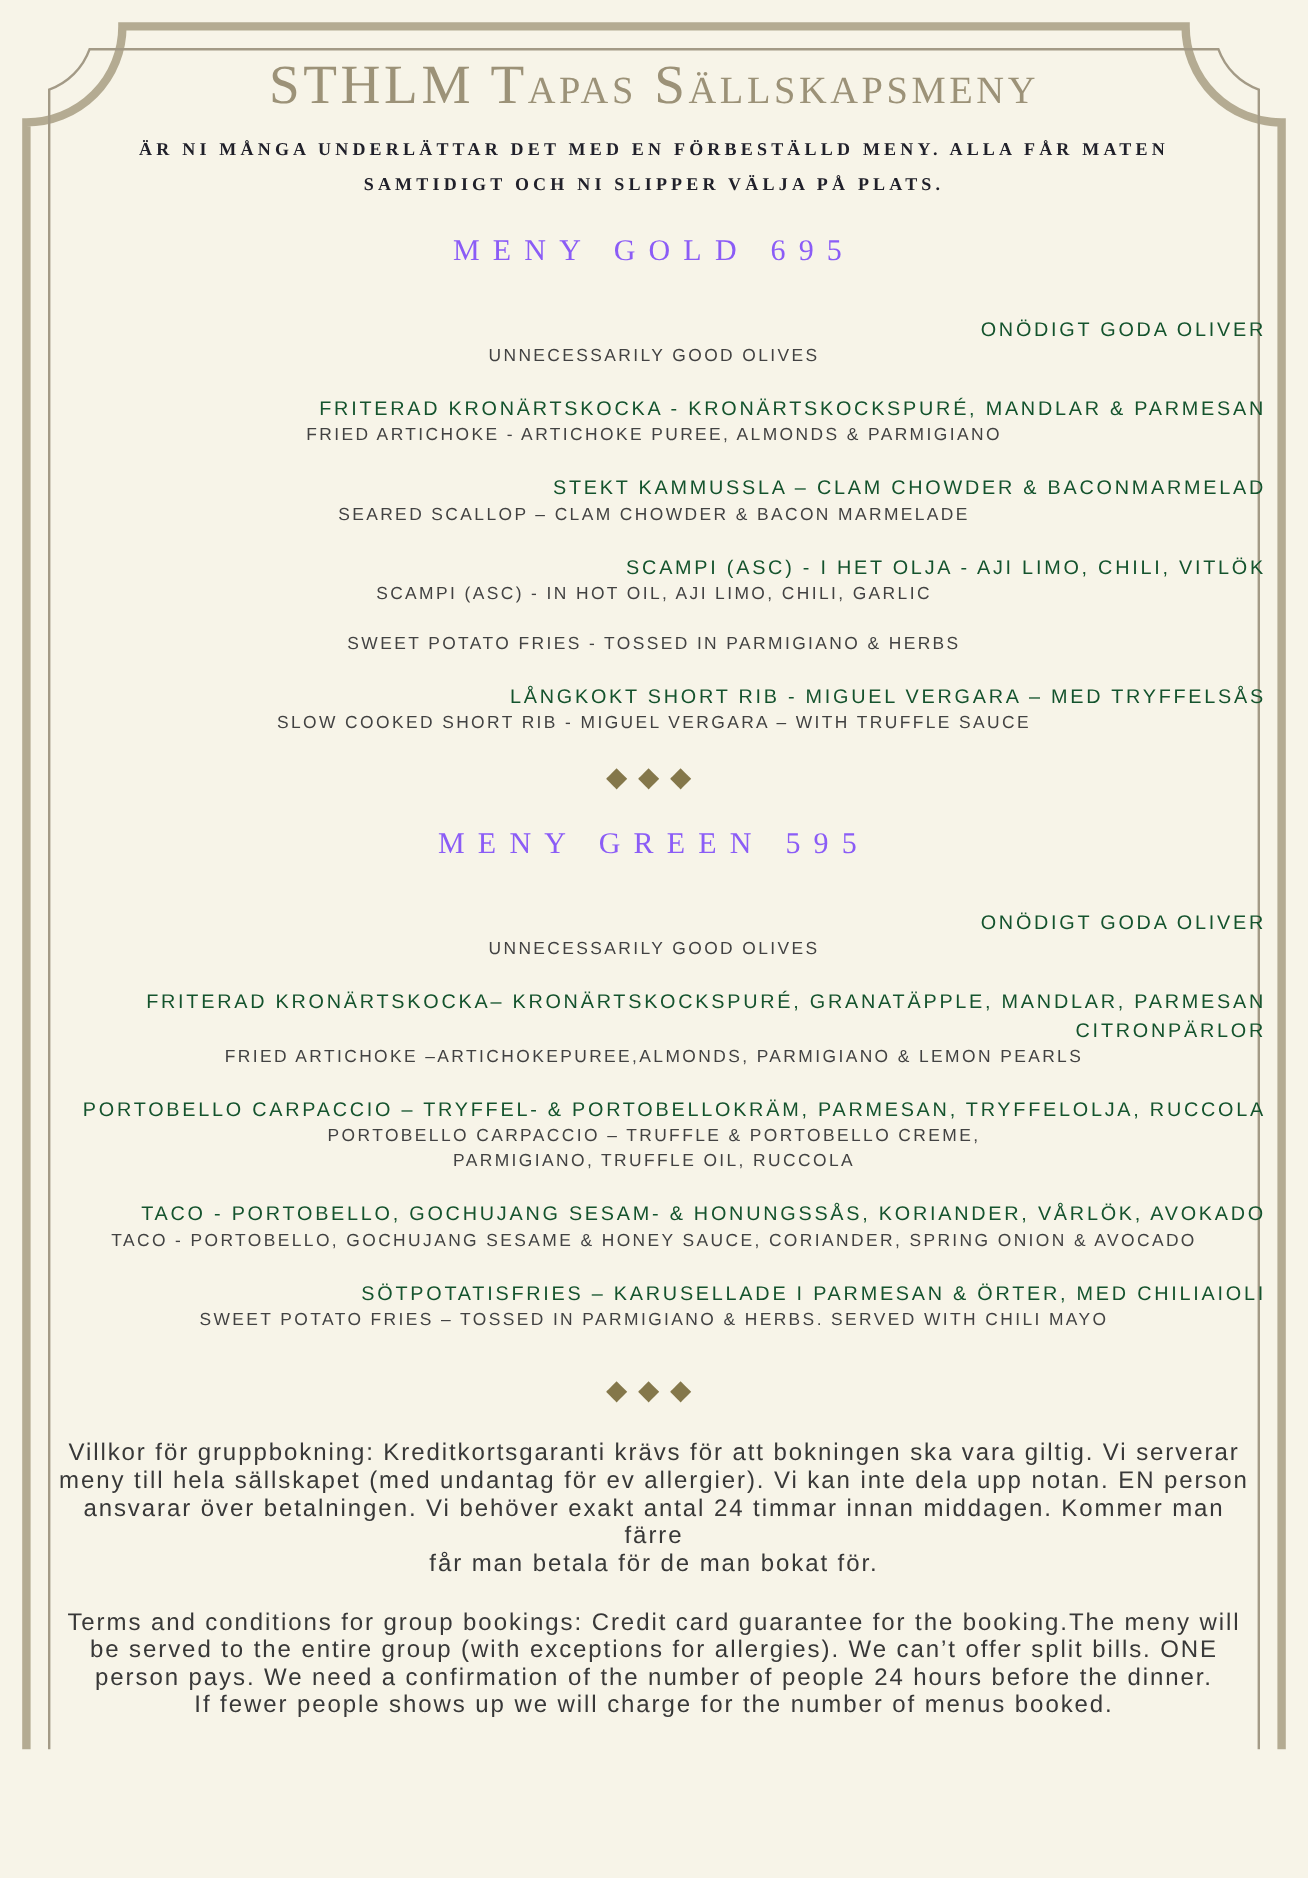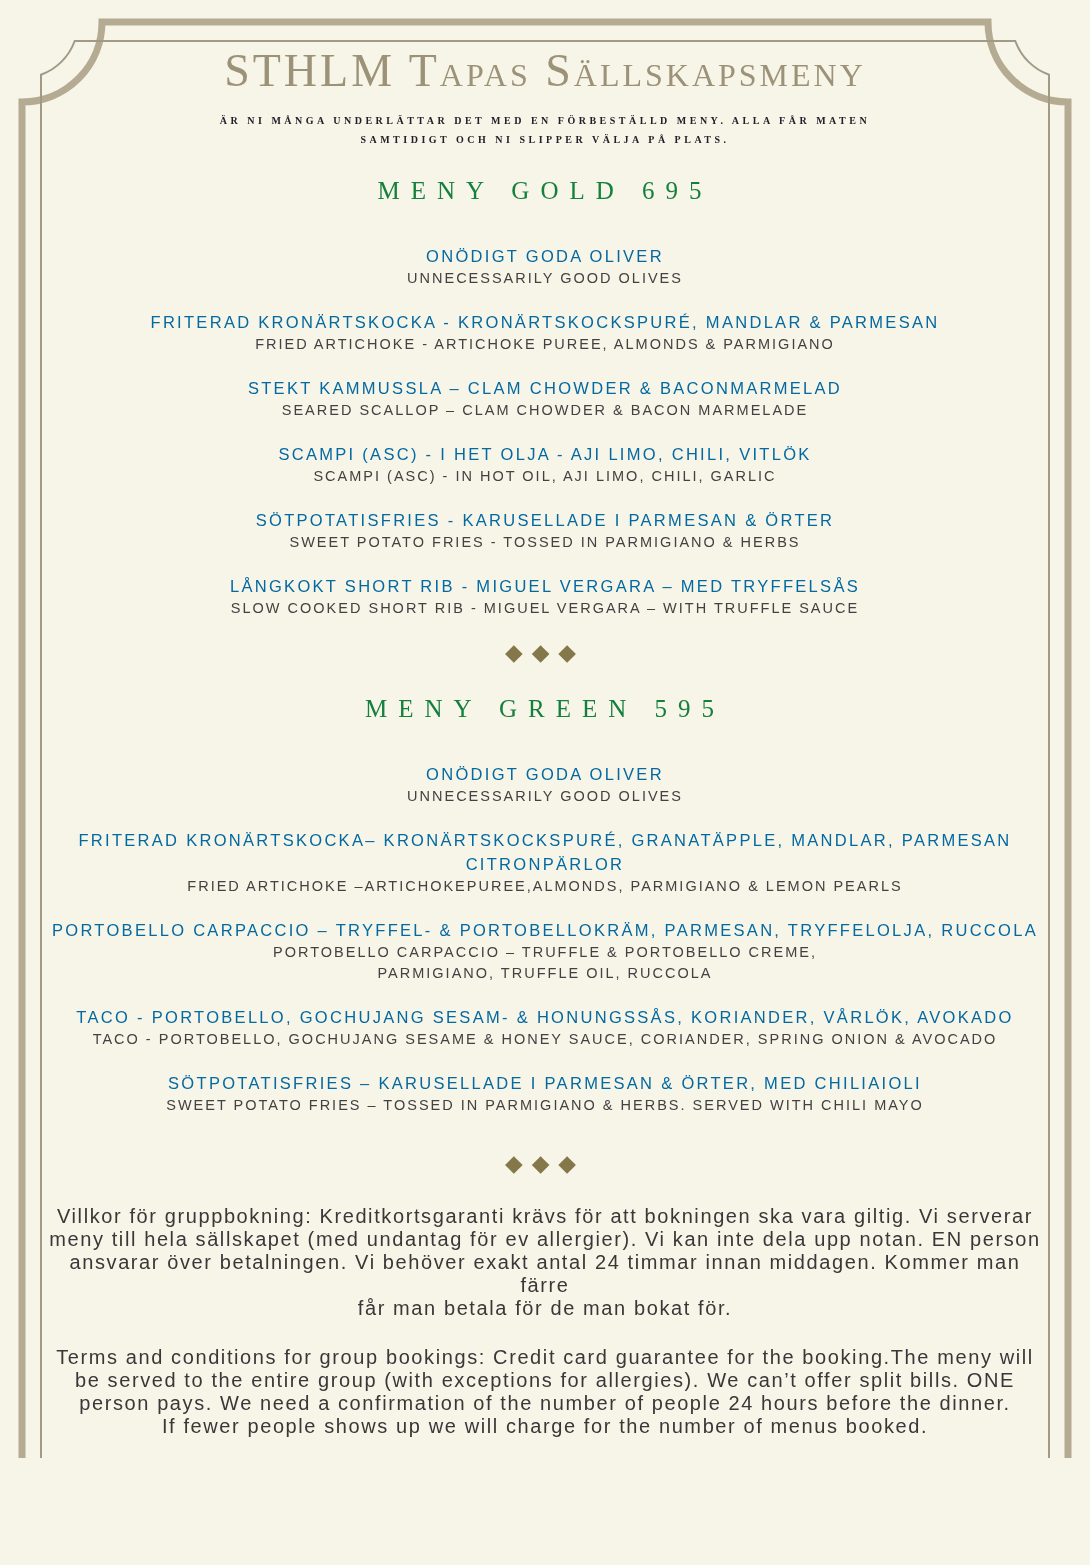--- a/index.html
+++ b/index.html
@@ -33,42 +33,43 @@
     font-weight: 400;
     font-size: 46px;
     letter-spacing: 3px;
     color: #9c9278;
     margin: 0 0 14px 0;
     line-height: 1.1;
   }
   .intro {
     font-family: "Liberation Serif", "DejaVu Serif", serif;
     font-weight: 700;
-    font-size: 10px;
+    font-size: 15px;
     letter-spacing: 3.5px;
     line-height: 1.95;
     color: #20202a;
     white-space: pre-line;
     margin: 0 0 26px 0;
   }
   .menu-heading {
     font-family: "Liberation Serif", "DejaVu Serif", serif;
     font-weight: 400;
     font-size: 25px;
     letter-spacing: 11px;
-    color: #15803d;
+    color: #8b5cf6;
     margin: 0 0 38px 0;
     line-height: 1.2;
   }
   .item { margin: 0 0 21px 0; }
   .sv {
     font-size: 16.5px;
     letter-spacing: 2.3px;
     line-height: 24px;
-    color: #0369a1;
+    color: #14532d;
+    text-align: right;
   }
   .en {
     font-size: 14.5px;
     letter-spacing: 2px;
     line-height: 21px;
     color: #424242;
     white-space: pre-line;
   }
   .divider {
     font-size: 23px;
@@ -119,21 +120,20 @@
       </div>
       <div class="item">
         <div class="sv">STEKT KAMMUSSLA – CLAM CHOWDER &amp; BACONMARMELAD</div>
         <div class="en">SEARED SCALLOP – CLAM CHOWDER &amp; BACON MARMELADE</div>
       </div>
       <div class="item">
         <div class="sv">SCAMPI (ASC)  - I HET OLJA - AJI LIMO, CHILI, VITLÖK</div>
         <div class="en">SCAMPI (ASC) - IN HOT OIL, AJI LIMO, CHILI, GARLIC</div>
       </div>
       <div class="item">
-        <div class="sv">SÖTPOTATISFRIES - KARUSELLADE I PARMESAN &amp; ÖRTER</div>
         <div class="en">SWEET POTATO FRIES - TOSSED IN PARMIGIANO &amp; HERBS</div>
       </div>
       <div class="item">
         <div class="sv">LÅNGKOKT SHORT RIB - MIGUEL VERGARA – MED TRYFFELSÅS</div>
         <div class="en">SLOW COOKED SHORT RIB - MIGUEL VERGARA – WITH TRUFFLE SAUCE</div>
       </div>
     </section>
 
     <div class="divider">
       <span>◆◆◆</span>

